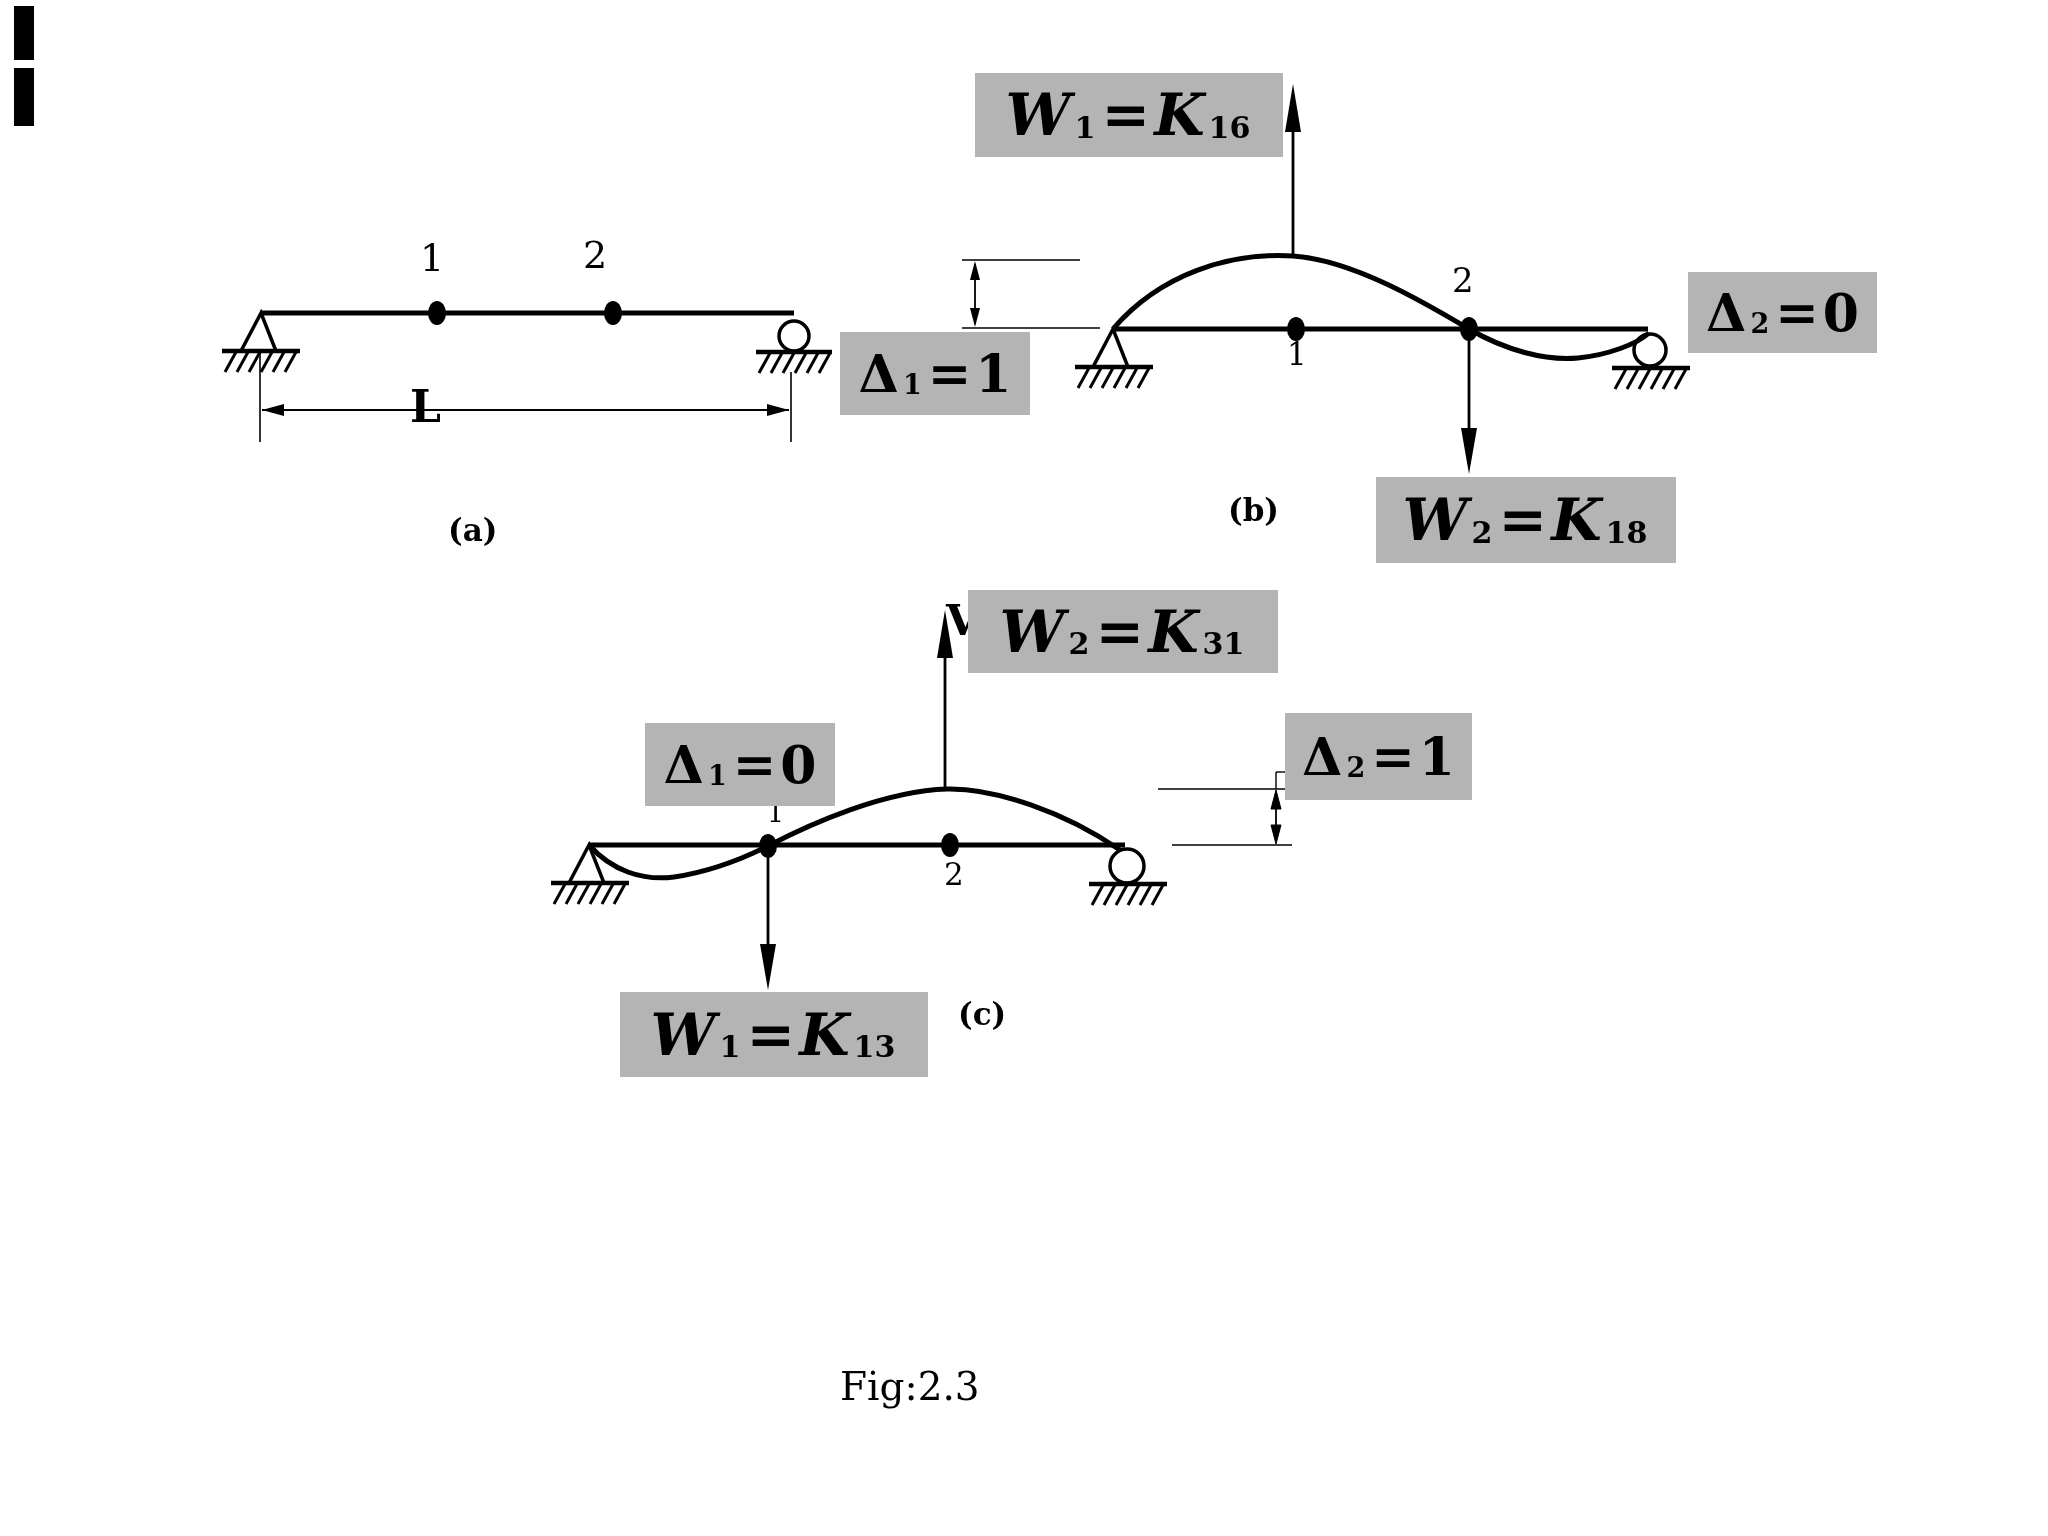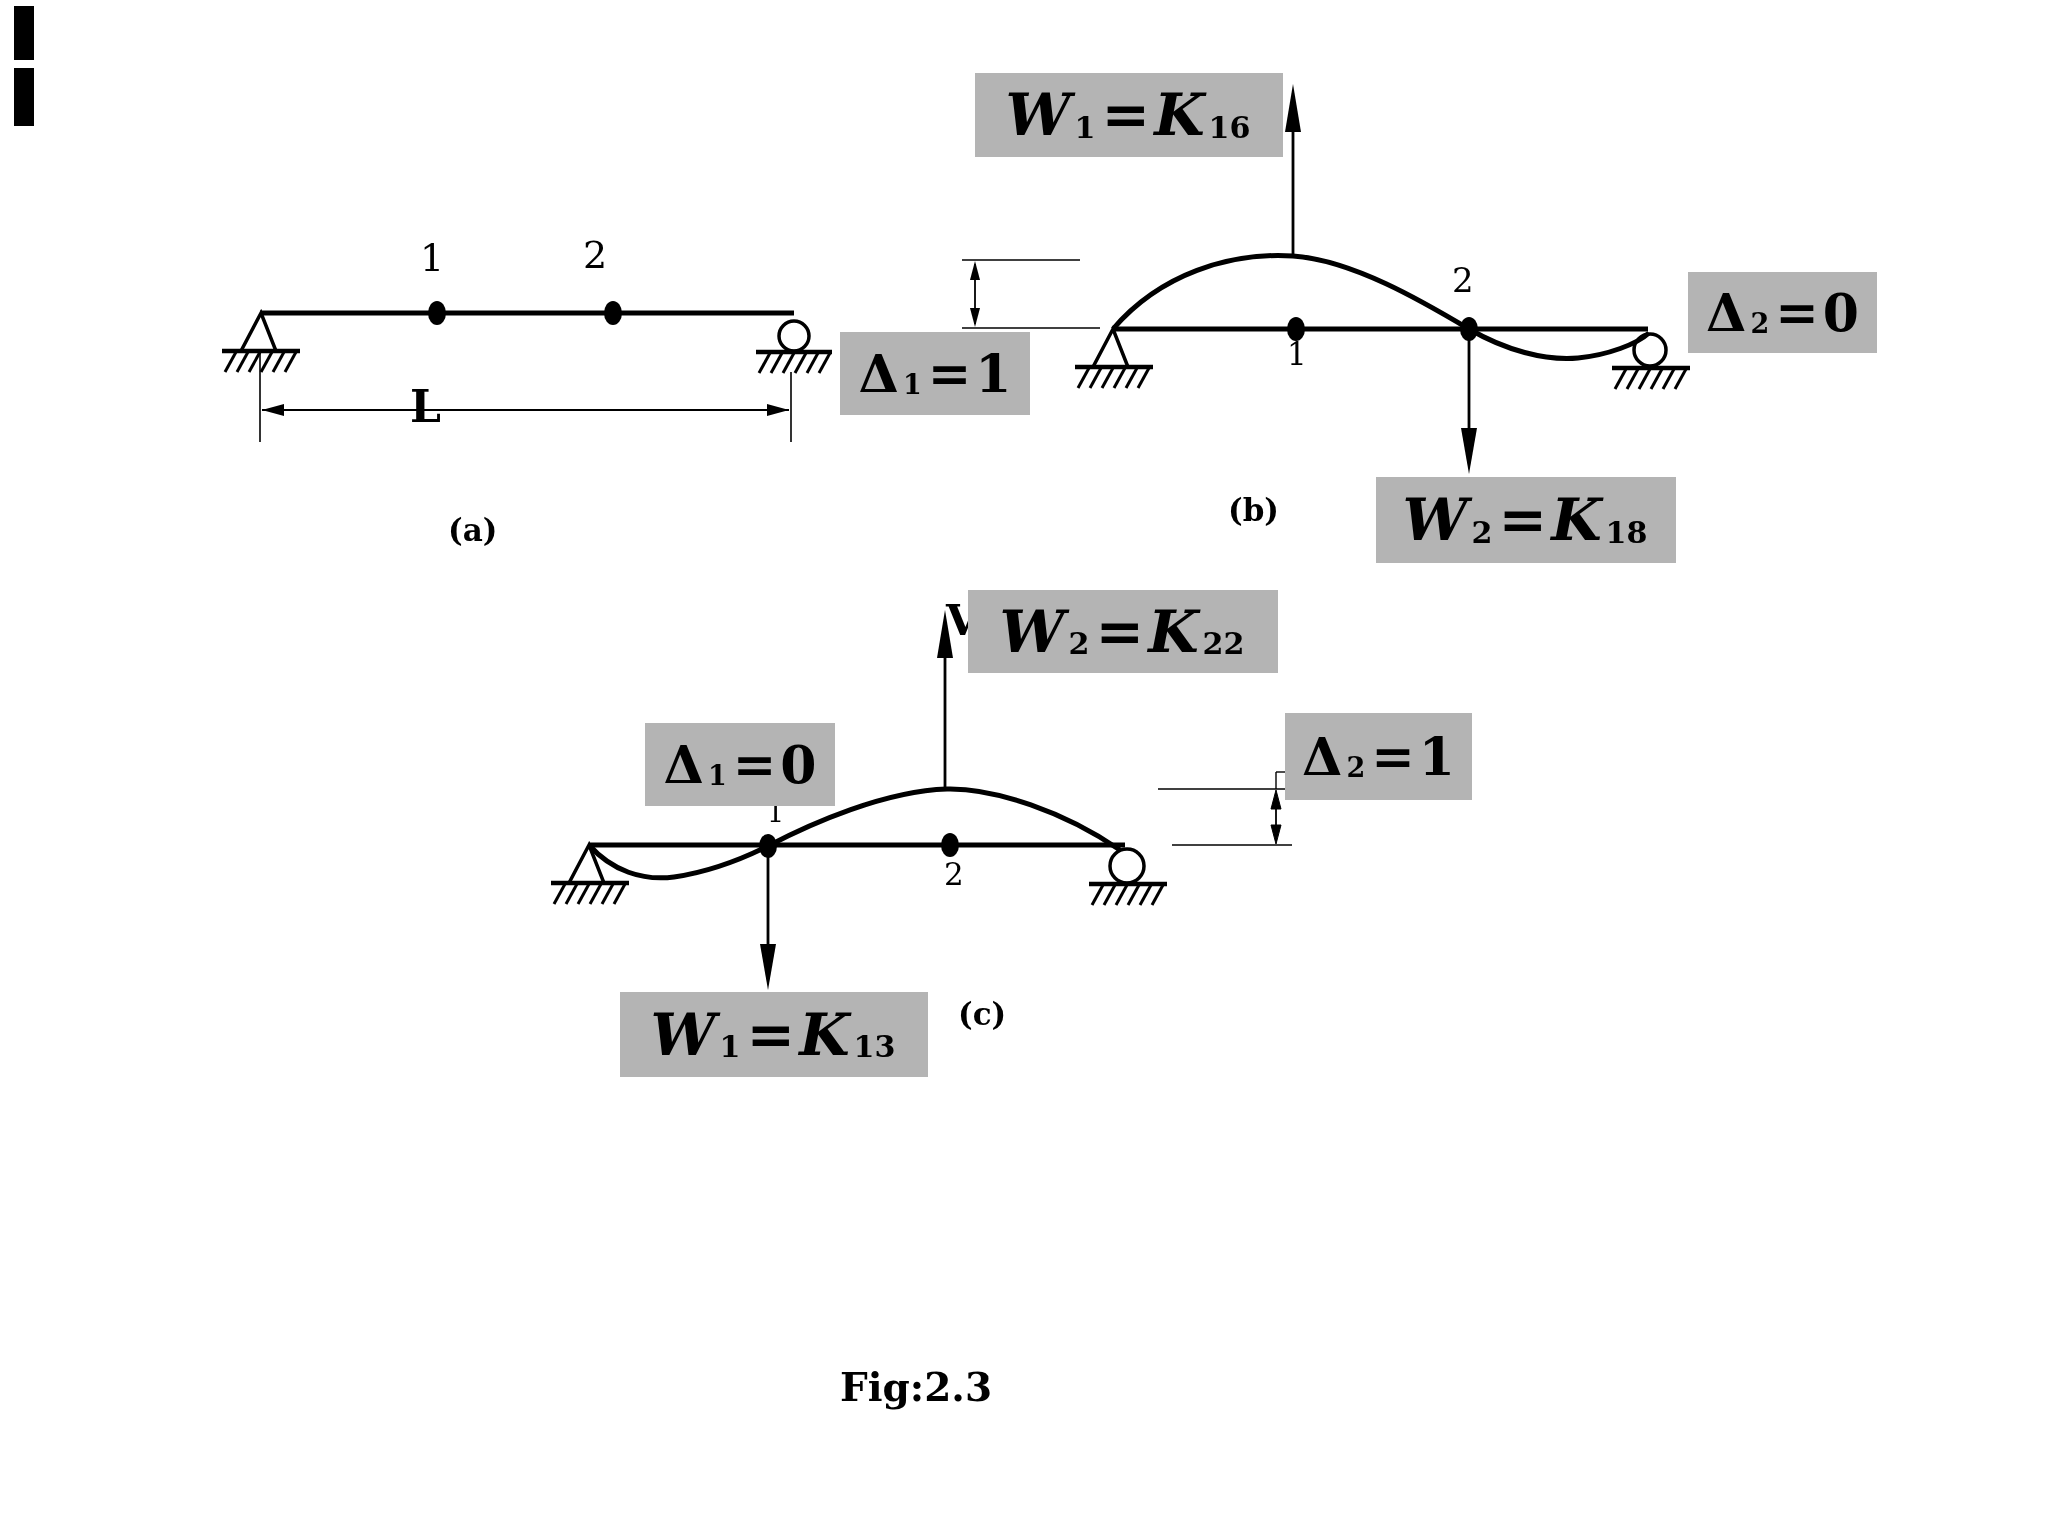--- a/index.html
+++ b/index.html
@@ -7,21 +7,21 @@
           font-family:"DejaVu Serif", "Liberation Serif", serif;color:#000;}
   #art{position:absolute;left:0;top:0;}
   .lbl{position:absolute;color:#000;white-space:nowrap;}
   .node-num{font-family:"DejaVu Serif", serif;}
   .figtag{font-weight:bold;}
   .fbox{position:absolute;background:#b4b4b4;display:flex;align-items:center;justify-content:center;
         font-weight:bold;line-height:1;}
   .fbox .var{font-style:italic;}
   .fbox sub{font-size:0.52em;vertical-align:baseline;position:relative;top:0.42em;margin-left:4px;margin-right:2px;}
   .fbox .eq{margin:0 4px;}
-  .caption{font-weight:bold;}
+  .caption{font-weight:normal;}
 </style>
 </head>
 <body>
 
 <div id="canvas">
 
   <svg id="art" width="2048" height="1536" viewBox="0 0 2048 1536">
 
     <g>
       <rect x="14" y="6" width="20" height="54" fill="#000"></rect>
@@ -208,21 +208,21 @@
       <span class="eq">=</span>
       <span class="var">K</span>
       <sub>18</sub>
   </div>
 
   <div class="fbox" style="left:968px;top:590px;width:310px;height:83px;font-size:58px;">
     <span class="var">W</span>
       <sub>2</sub>
       <span class="eq">=</span>
       <span class="var">K</span>
-      <sub>22</sub>
+      <sub>31</sub>
   </div>
 
   <div class="fbox" style="left:645px;top:723px;width:190px;height:83px;font-size:52px;">
     <span>Δ</span>
       <sub>1</sub>
       <span class="eq">=</span>
       <span>0</span>
   </div>
 
   <div class="fbox" style="left:1285px;top:713px;width:187px;height:87px;font-size:52px;">

